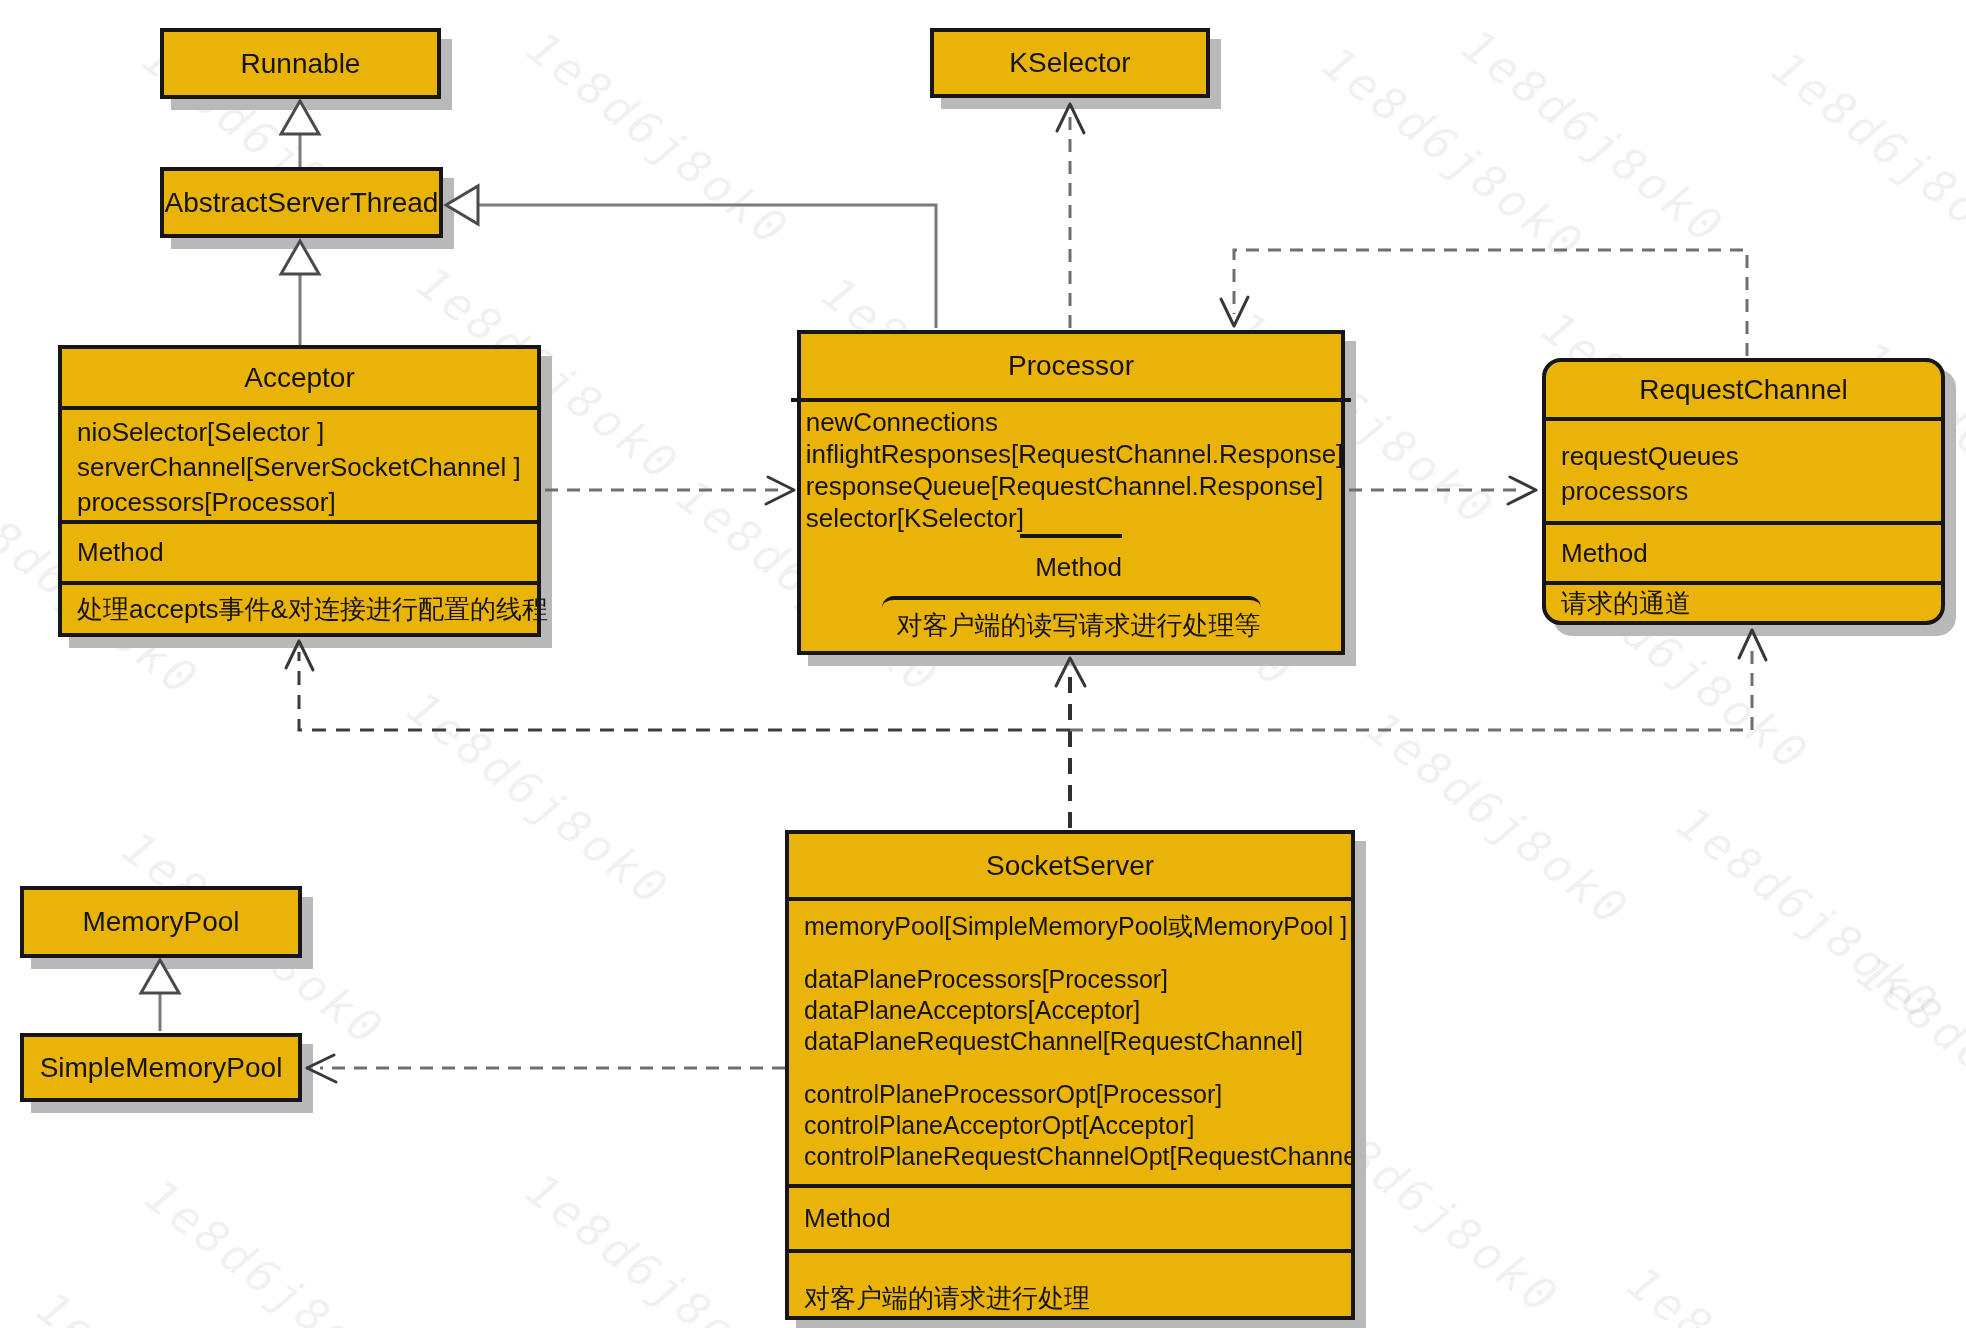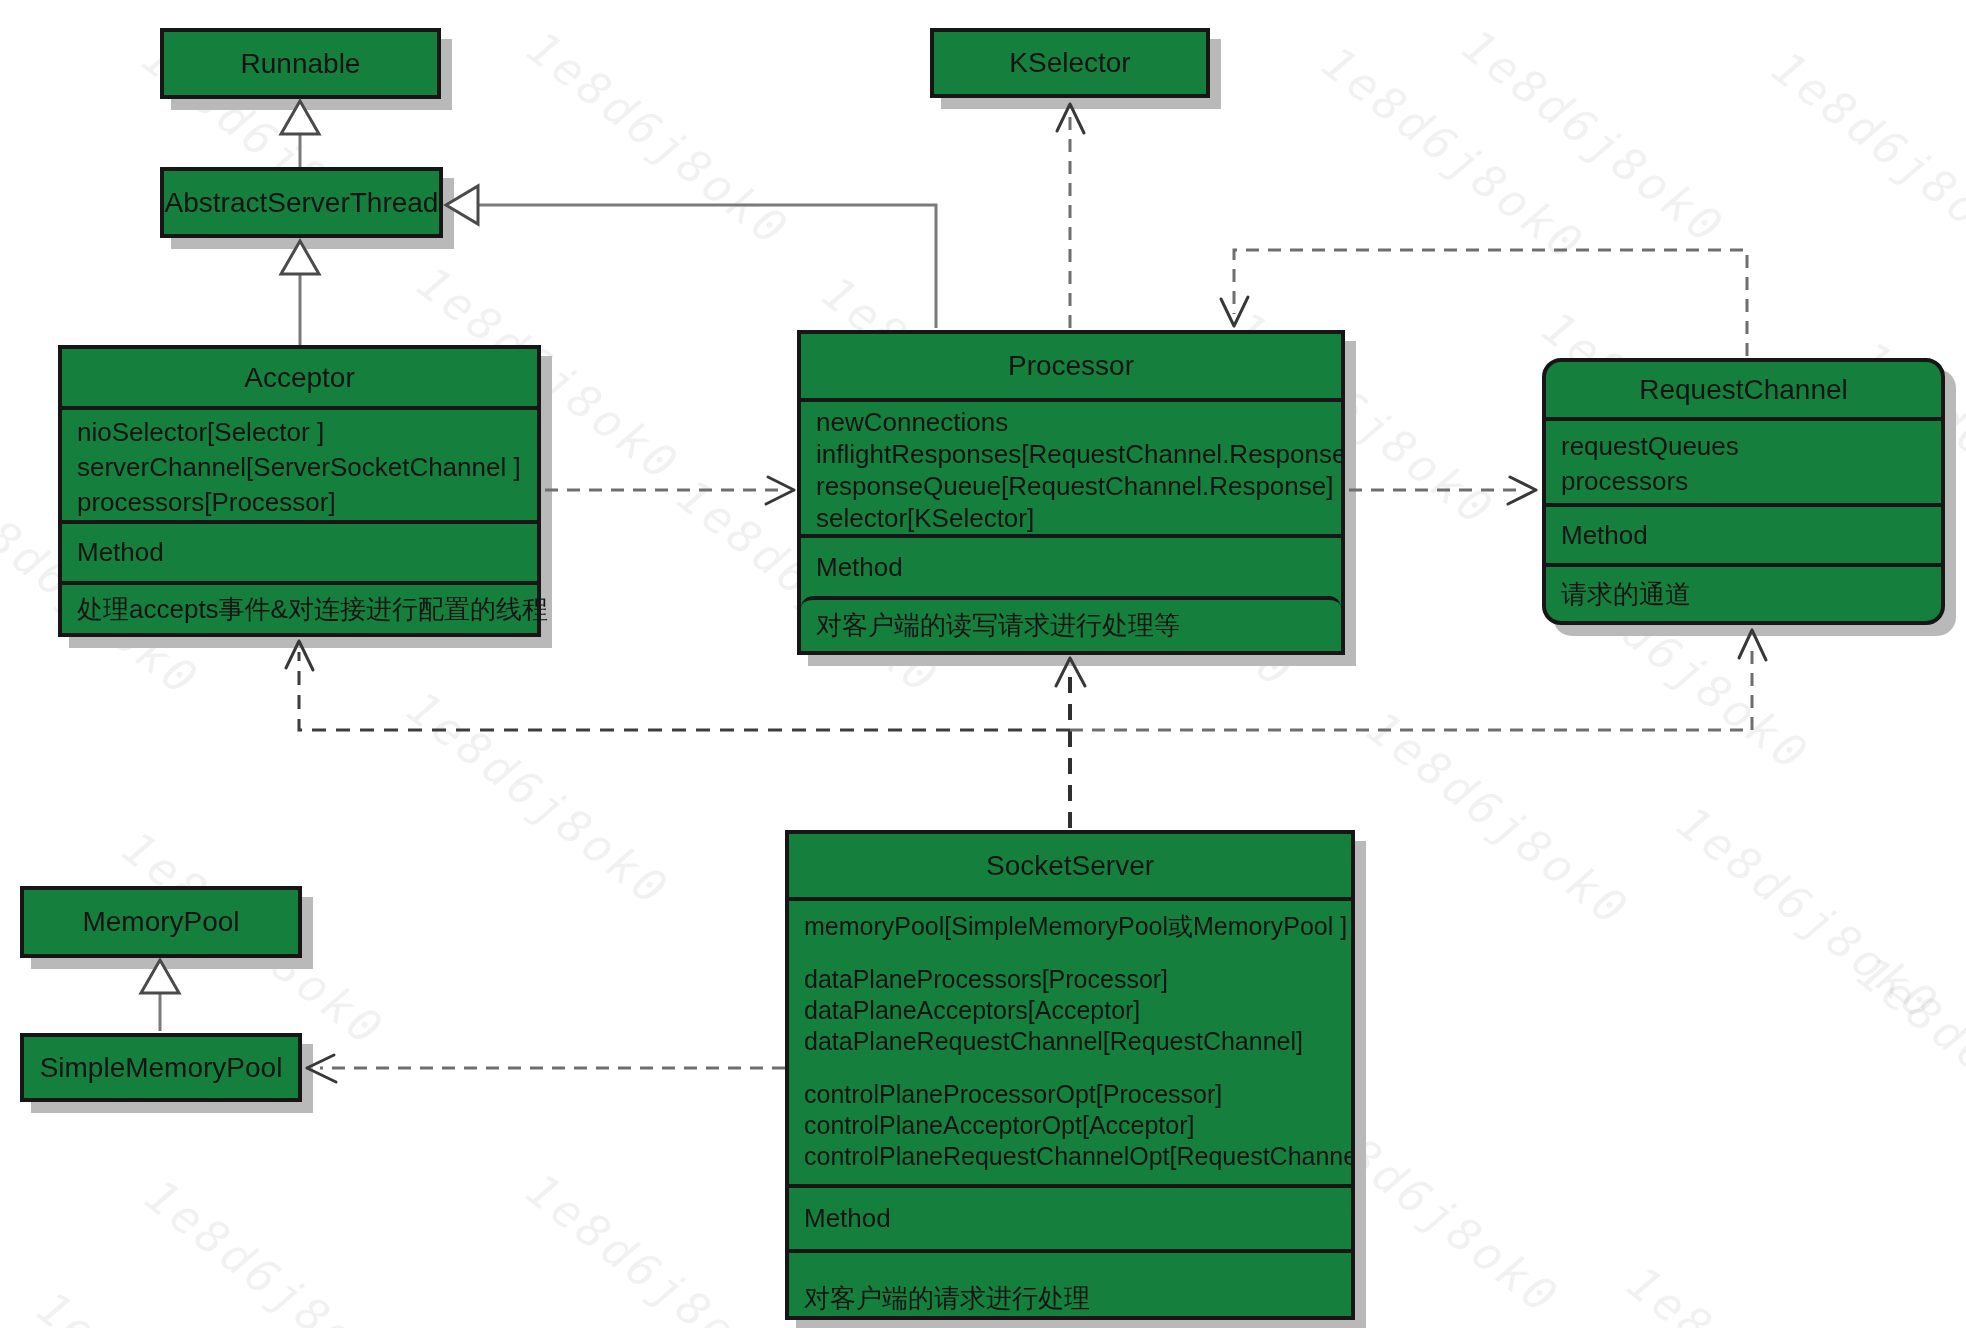--- a/index.html
+++ b/index.html
@@ -11,21 +11,21 @@
   
   #wm-layer { position:absolute; inset:0; z-index:1; }
   .wm {
     position:absolute; font-family:"DejaVu Sans Mono", monospace; font-style:italic;
     font-size:46px; letter-spacing:4px; color:rgba(0,0,0,0.055);
     transform:rotate(38deg); transform-origin:0 0; white-space:nowrap;
   }
 
   
   .uml-box {
-    position:absolute; background:#15803d; border:4px solid #161616;
+    position:absolute; background:#eab308; border:4px solid #161616;
     box-shadow:11px 11px 0 #b9b9b9; box-sizing:border-box;
     display:flex; flex-direction:column; z-index:2;
   }
   .comp { box-sizing:border-box; }
   .comp + .comp { border-top:4px solid #161616; }
   .title-comp {
     display:flex; align-items:center; justify-content:center;
     font-size:28px;
   }
   .attrs-comp { padding:5px 8px 0 15px; font-size:26px; overflow:hidden; }
@@ -44,31 +44,31 @@
 
   
   #box-acceptor { left:58px; top:345px; width:483px; height:292px; }
   #box-acceptor .title-comp { height:57px; }
   #box-acceptor .attrs-comp { height:114px; }
   #box-acceptor .attr-line  { line-height:35px; }
   #box-acceptor .method-comp{ height:61px; }
   #box-acceptor .desc-comp  { flex:1; }
 
   
-  #box-processor { left:797px; top:330px; width:548px; height:325px; }
+  #box-processor { left:797px; top:330px; width:548px; height:325px;align-items:center; }
   #box-processor .title-comp { height:64px; }
   #box-processor .attrs-comp { height:136px; padding-top:4px; }
   #box-processor .attr-line  { line-height:32px; }
   #box-processor .method-comp{ height:62px; }
   #box-processor .desc-comp  { flex:1;border-radius:12px; }
 
   
   #box-requestchannel { left:1542px; top:358px; width:403px; height:267px;border-radius:19px; }
   #box-requestchannel .title-comp { height:55px; }
-  #box-requestchannel .attrs-comp { height:86px; padding-top:8px; }
+  #box-requestchannel .attrs-comp { height:104px; padding-top:18px; }
   #box-requestchannel .attr-line  { line-height:35px; }
   #box-requestchannel .method-comp{ height:60px; }
   #box-requestchannel .desc-comp  { flex:1; }
 
   
   #box-socketserver { left:785px; top:830px; width:570px; height:490px; }
   #box-socketserver .title-comp { height:63px;border-radius:20px; }
   #box-socketserver .attrs-comp { height:287px; padding-top:10px; font-size:25px; }
   #box-socketserver .attr-line  { line-height:31px; }
   #box-socketserver .method-comp{ height:65px; }

